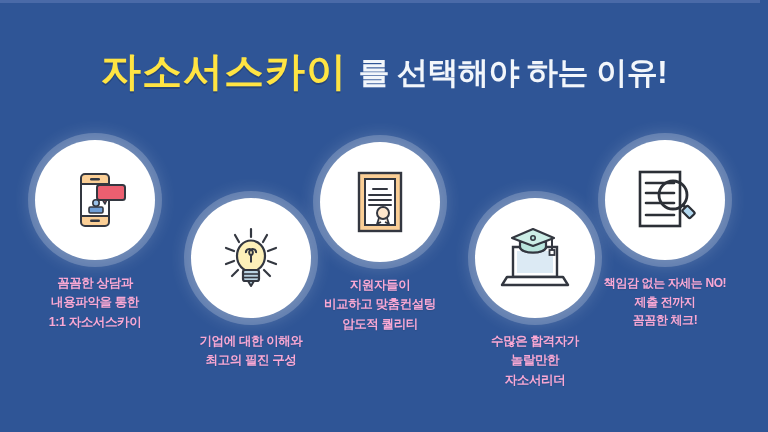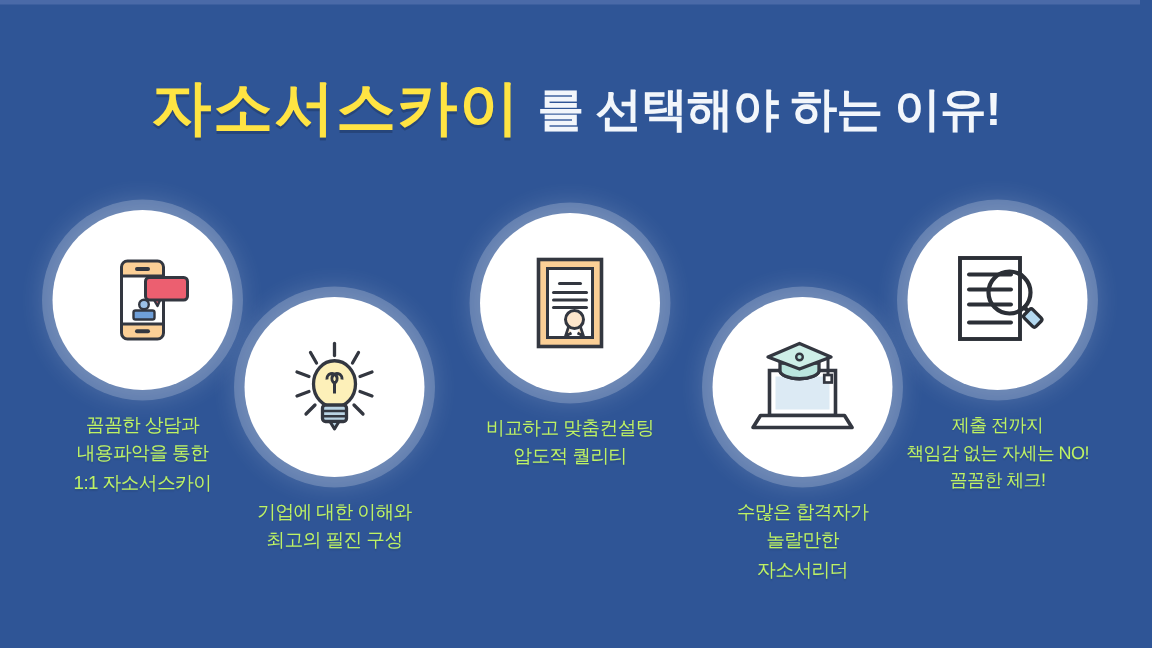--- a/index.html
+++ b/index.html
@@ -62,32 +62,32 @@
     margin:0 auto;
     border-radius:50%;
     background:#ffffff;
     box-shadow:0 0 0 7px rgba(255,255,255,.20),
                0 0 16px 7px rgba(255,255,255,.16);
     display:flex; align-items:center; justify-content:center;
   }
   .bubble svg{ display:block; }
   .caption{
     margin-top:14px;
-    color:#bef264;
+    color:#f9a8d4;
     font-size:12.5px;
-    font-weight:normal;
+    font-weight:bold;
     line-height:1.55;
     letter-spacing:-0.4px;
     text-shadow:0 1px 1px rgba(0,0,0,.10);
   }
   .caption span{ display:block; white-space:nowrap; }
 
   
   #card-1{ left:20px;  top:140px; }
-  #card-2{ left:148px; top:198px; }
+  #card-2{ left:176px; top:198px; }
   #card-3{ left:305px; top:142px; }
   #card-4{ left:460px; top:198px; }
   #card-5{ left:590px; top:140px; }
 
   #card-5 .caption{ font-size:12px; }
 </style>
 </head>
 <body>
 
 <div id="slide">
@@ -161,20 +161,21 @@
           <line x1="28" y1="22" x2="42" y2="22"></line>
           <line x1="24" y1="28" x2="46" y2="28"></line>
           <line x1="24" y1="33" x2="46" y2="33"></line>
           <line x1="24" y1="38" x2="46" y2="38"></line>
         </g>
         <circle cx="38" cy="46" r="6" fill="#fde6cc" stroke="#333740" stroke-width="2"></circle>
         <path d="M34 51 l-2 6 4 -2 M42 51 l2 6 -4 -2" fill="#fde6cc" stroke="#333740" stroke-width="1.8" stroke-linejoin="round"></path>
       </svg>
     </div>
     <div class="caption">
+      <span>지원자들이</span>
       <span>비교하고 맞춤컨설팅</span>
       <span>압도적 퀄리티</span>
     </div>
   </div>
 
   <div class="card" id="card-4">
     <div class="bubble">
       <svg width="78" height="78" viewBox="0 0 78 78">
 
         <path d="M17 28 h44 v30 h-44 Z" fill="#ffffff" stroke="#333740" stroke-width="2.4"></path>
@@ -206,19 +207,19 @@
           <line x1="18" y1="30" x2="46" y2="30"></line>
           <line x1="18" y1="40" x2="46" y2="40"></line>
           <line x1="18" y1="52" x2="46" y2="52"></line>
         </g>
         <circle cx="45" cy="32" r="14" fill="none" stroke="#2b2f36" stroke-width="2.8"></circle>
         <path d="M55 42 L63 50" stroke="#2b2f36" stroke-width="3" stroke-linecap="round"></path>
         <rect x="55" y="45" width="11" height="8" rx="1.6" transform="rotate(45 60.5 49)" fill="#b3d8ef" stroke="#2b2f36" stroke-width="2.2"></rect>
       </svg>
     </div>
     <div class="caption">
+      <span>책임감 없는 자세는 NO!</span>
       <span>제출 전까지</span>
-      <span>책임감 없는 자세는 NO!</span>
       <span>꼼꼼한 체크!</span>
     </div>
   </div>
 
 </div>
 
 </body></html>

